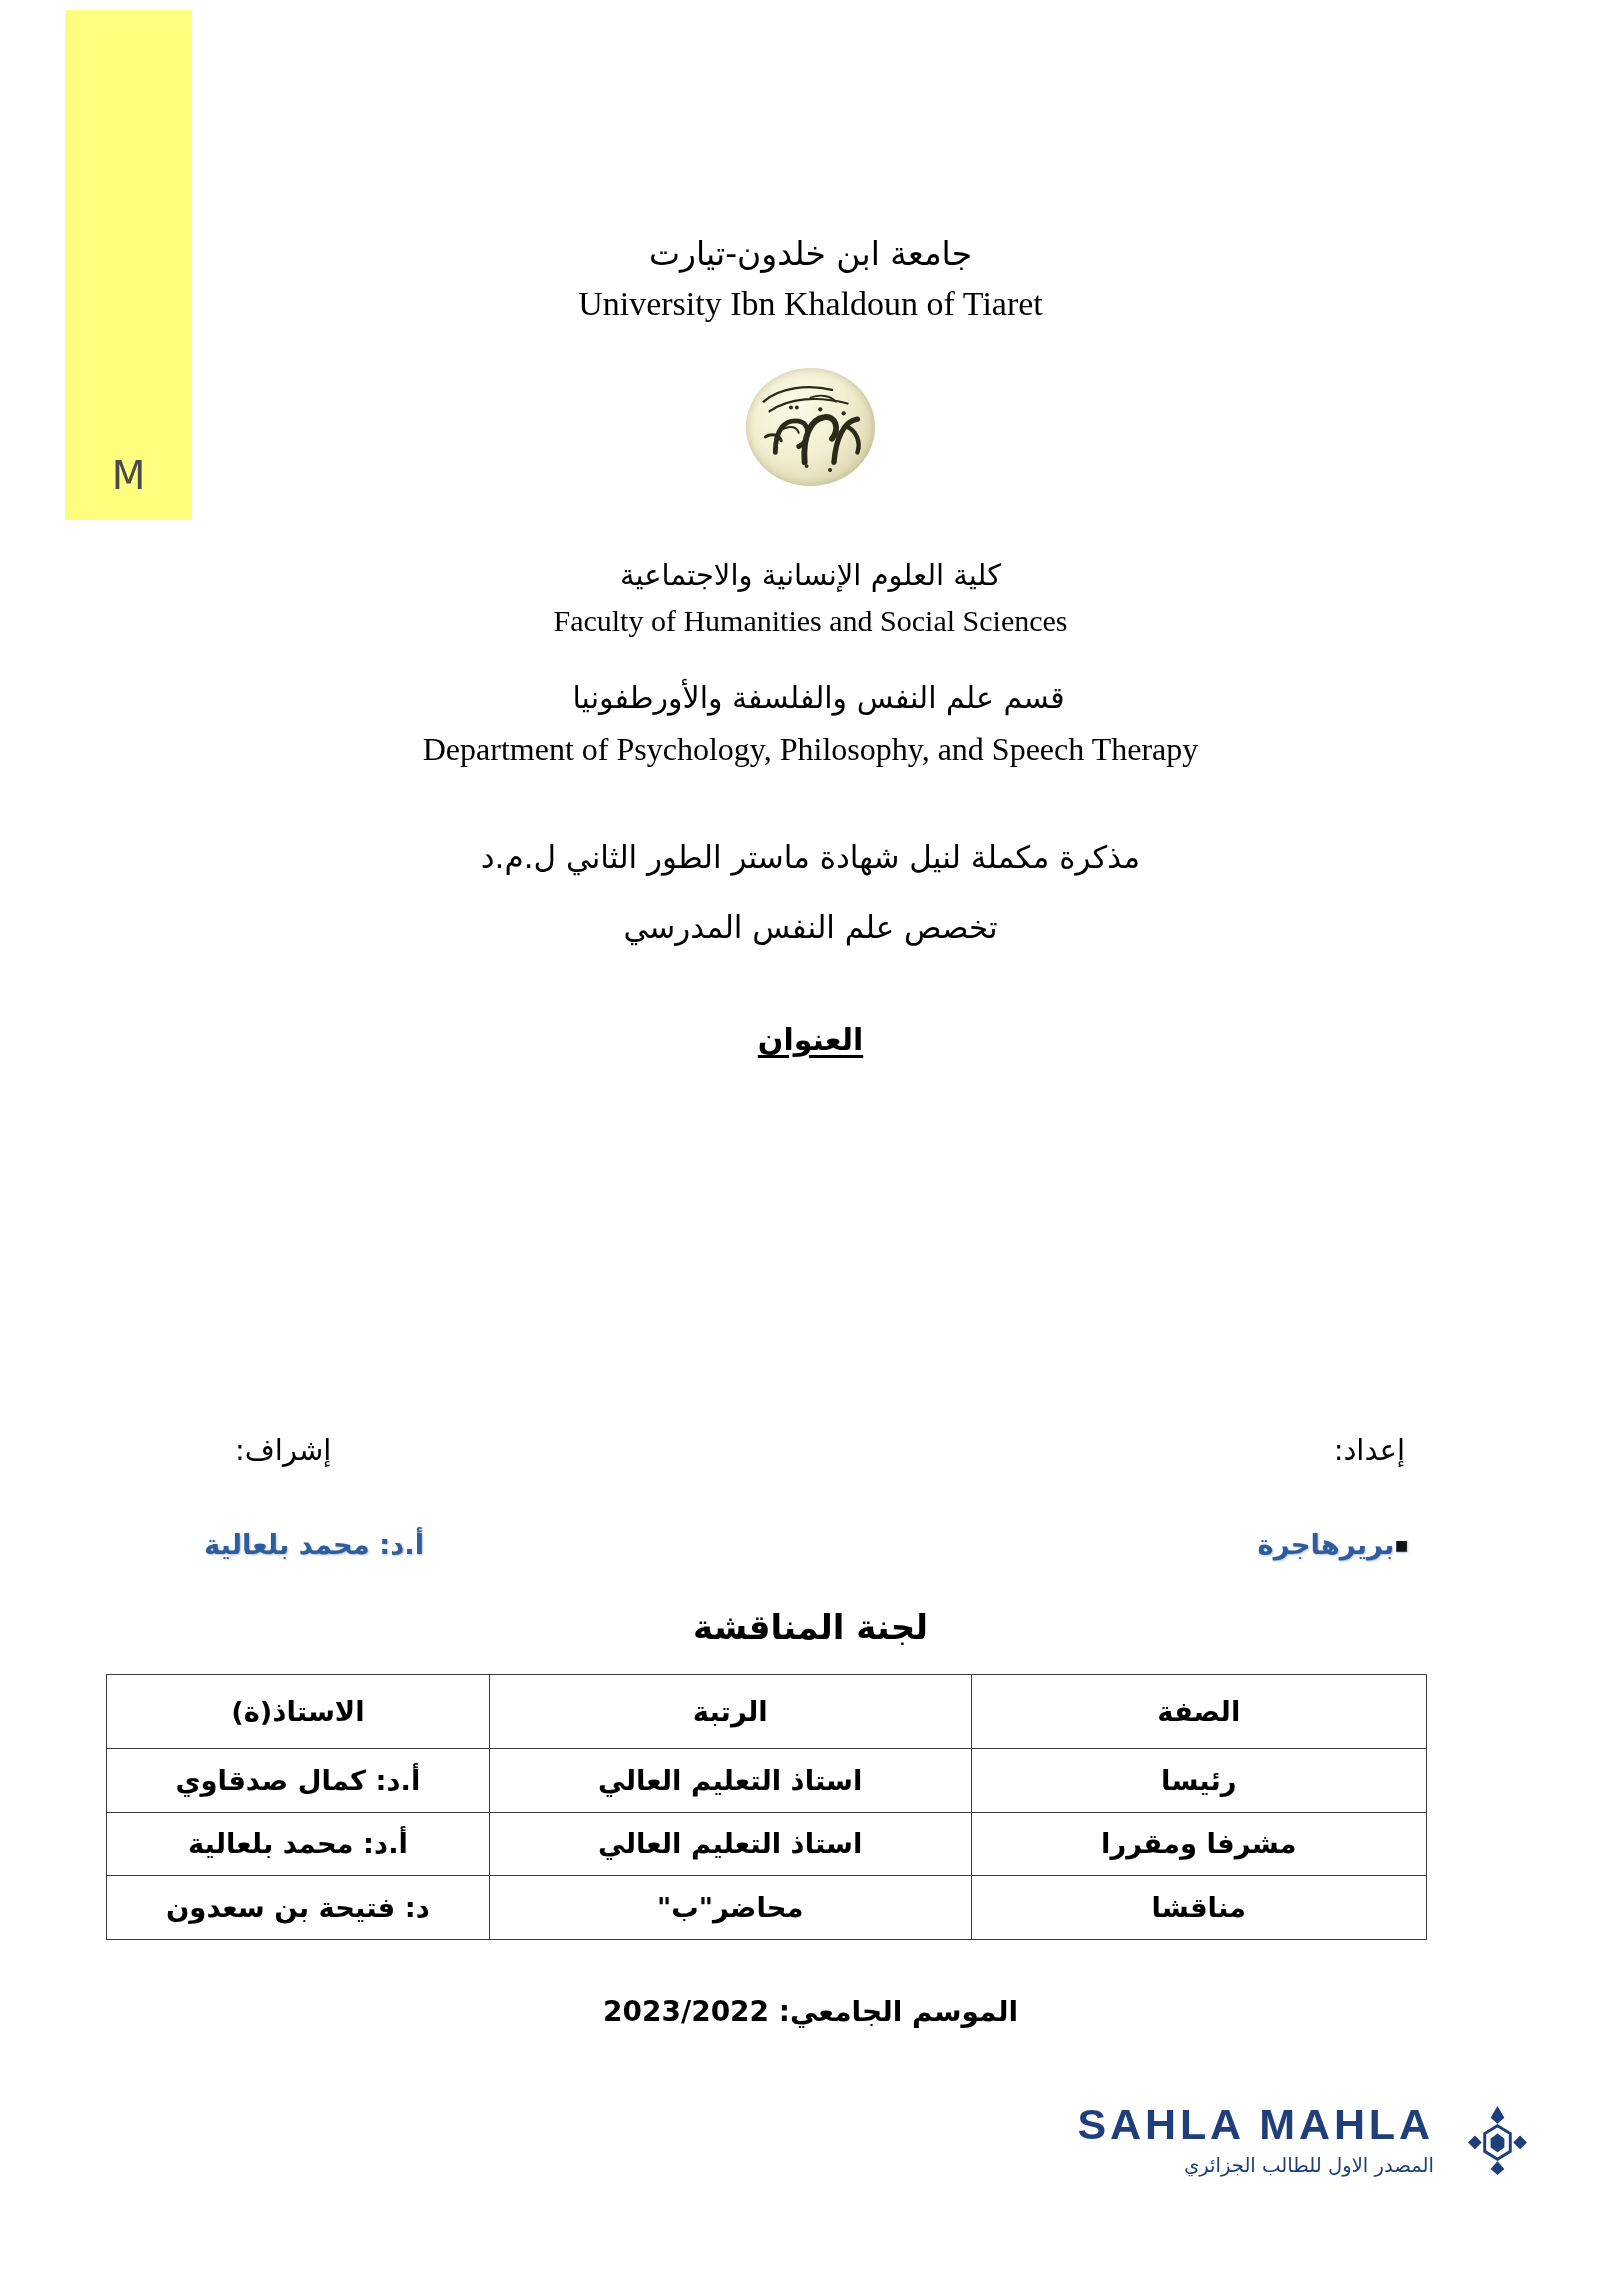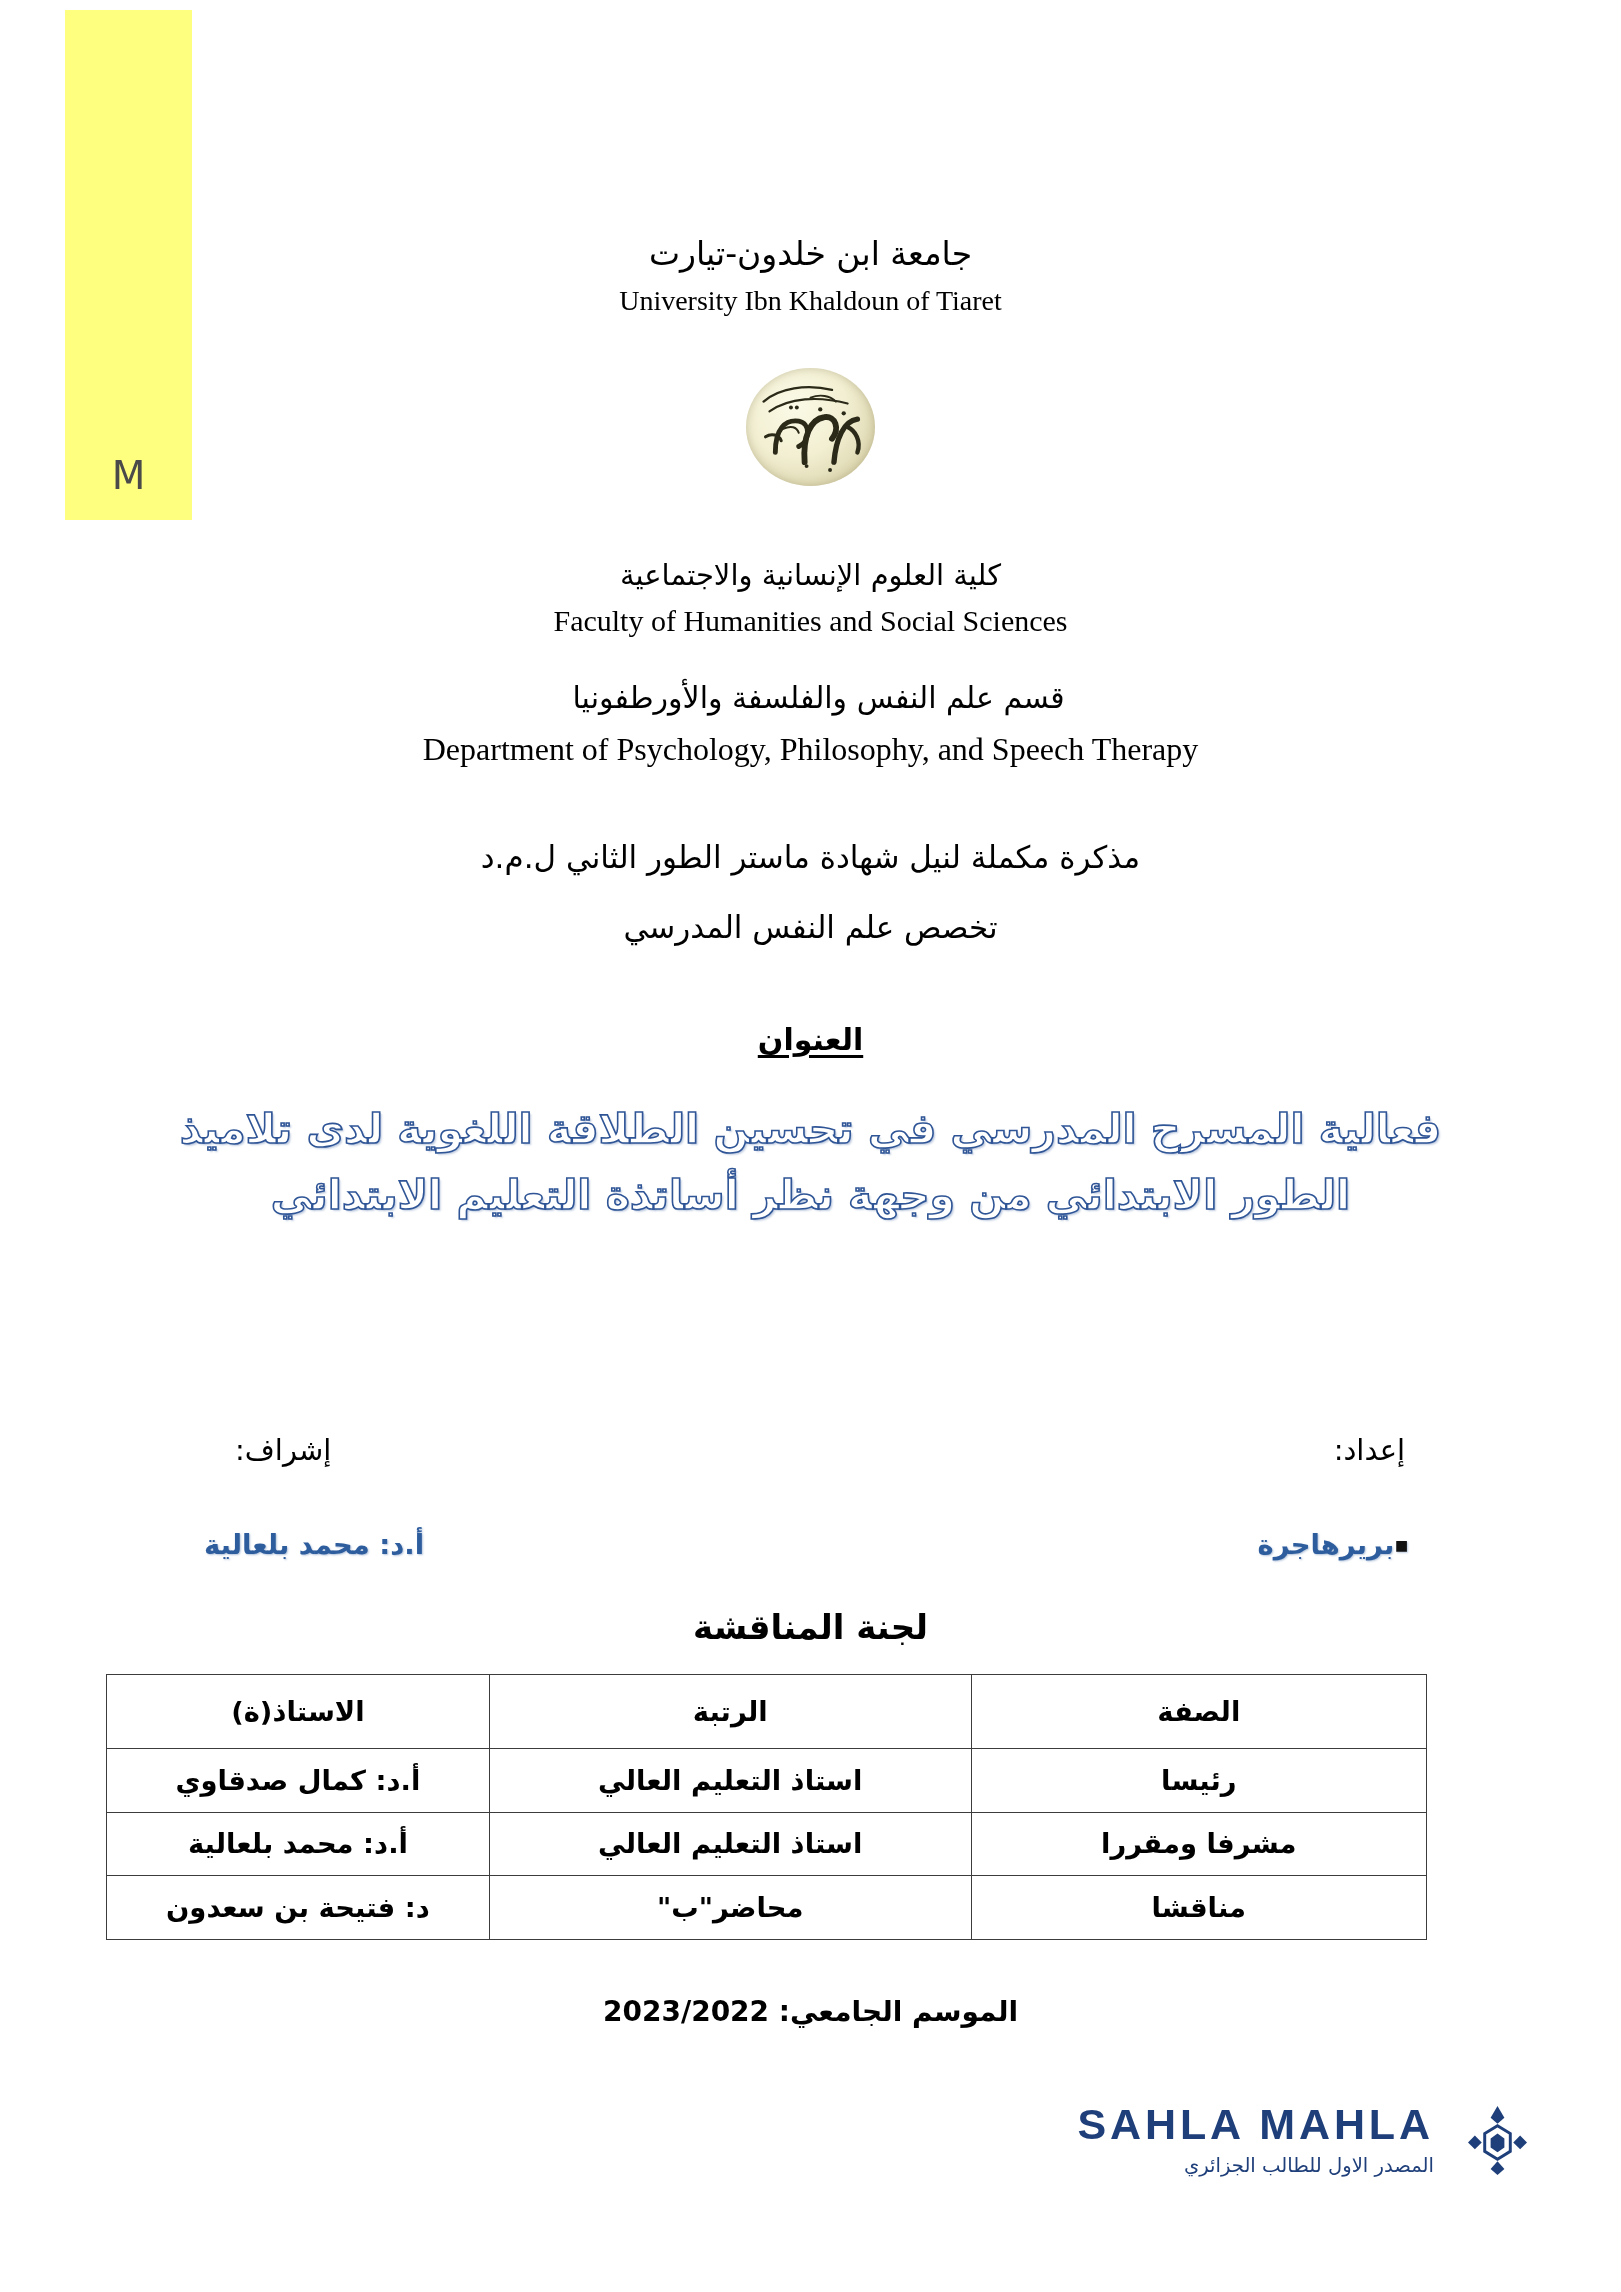--- a/index.html
+++ b/index.html
@@ -63,21 +63,21 @@
     position: absolute;
     left: 196px; right: 196px;
     top: 233px;
     font-size: 33px;
     line-height: 1.25;
   }
   .hdr-uni-en {
     position: absolute;
     left: 196px; right: 196px;
     top: 284px;
-    font-size: 28px;
+    font-size: 34px;
     line-height: 1.2;
   }
 
   
   .seal {
     position: absolute;
     left: 50%;
     margin-left: -65px;
     top: 368px;
     width: 129px;
@@ -310,21 +310,20 @@
 
   <div class="center ar-serif fac-ar">كلية العلوم الإنسانية والاجتماعية</div>
   <div class="center en-serif fac-en">Faculty of Humanities and Social Sciences</div>
   <div class="center ar-serif dep-ar">قسم علم النفس والفلسفة والأورطفونيا</div>
   <div class="center en-serif dep-en">Department of Psychology, Philosophy, and Speech Therapy</div>
 
   <div class="center ar-serif degree-line1">مذكرة مكملة لنيل شهادة ماستر الطور الثاني ل.م.د</div>
   <div class="center ar-serif degree-line2">تخصص علم النفس المدرسي</div>
 
   <div class="center ar-serif label-title">العنوان</div>
-  <div class="main-title">فعالية المسرح المدرسي في تحسين الطلاقة اللغوية لدى تلاميذ الطور الابتدائي من وجهة نظر أساتذة التعليم الابتدائي</div>
 
   <div class="ar-serif sup-label">إشراف:</div>
   <div class="ar-serif auth-label">إعداد:</div>
   <div class="ar-serif sup-name">أ.د: محمد بلعالية</div>
   <div class="ar-serif auth-name"><span class="bullet">▪</span><span>بريرهاجرة</span></div>
 
   <div class="center ar-serif jury-heading">لجنة المناقشة</div>
 
   <table class="jury">
     <colgroup>

